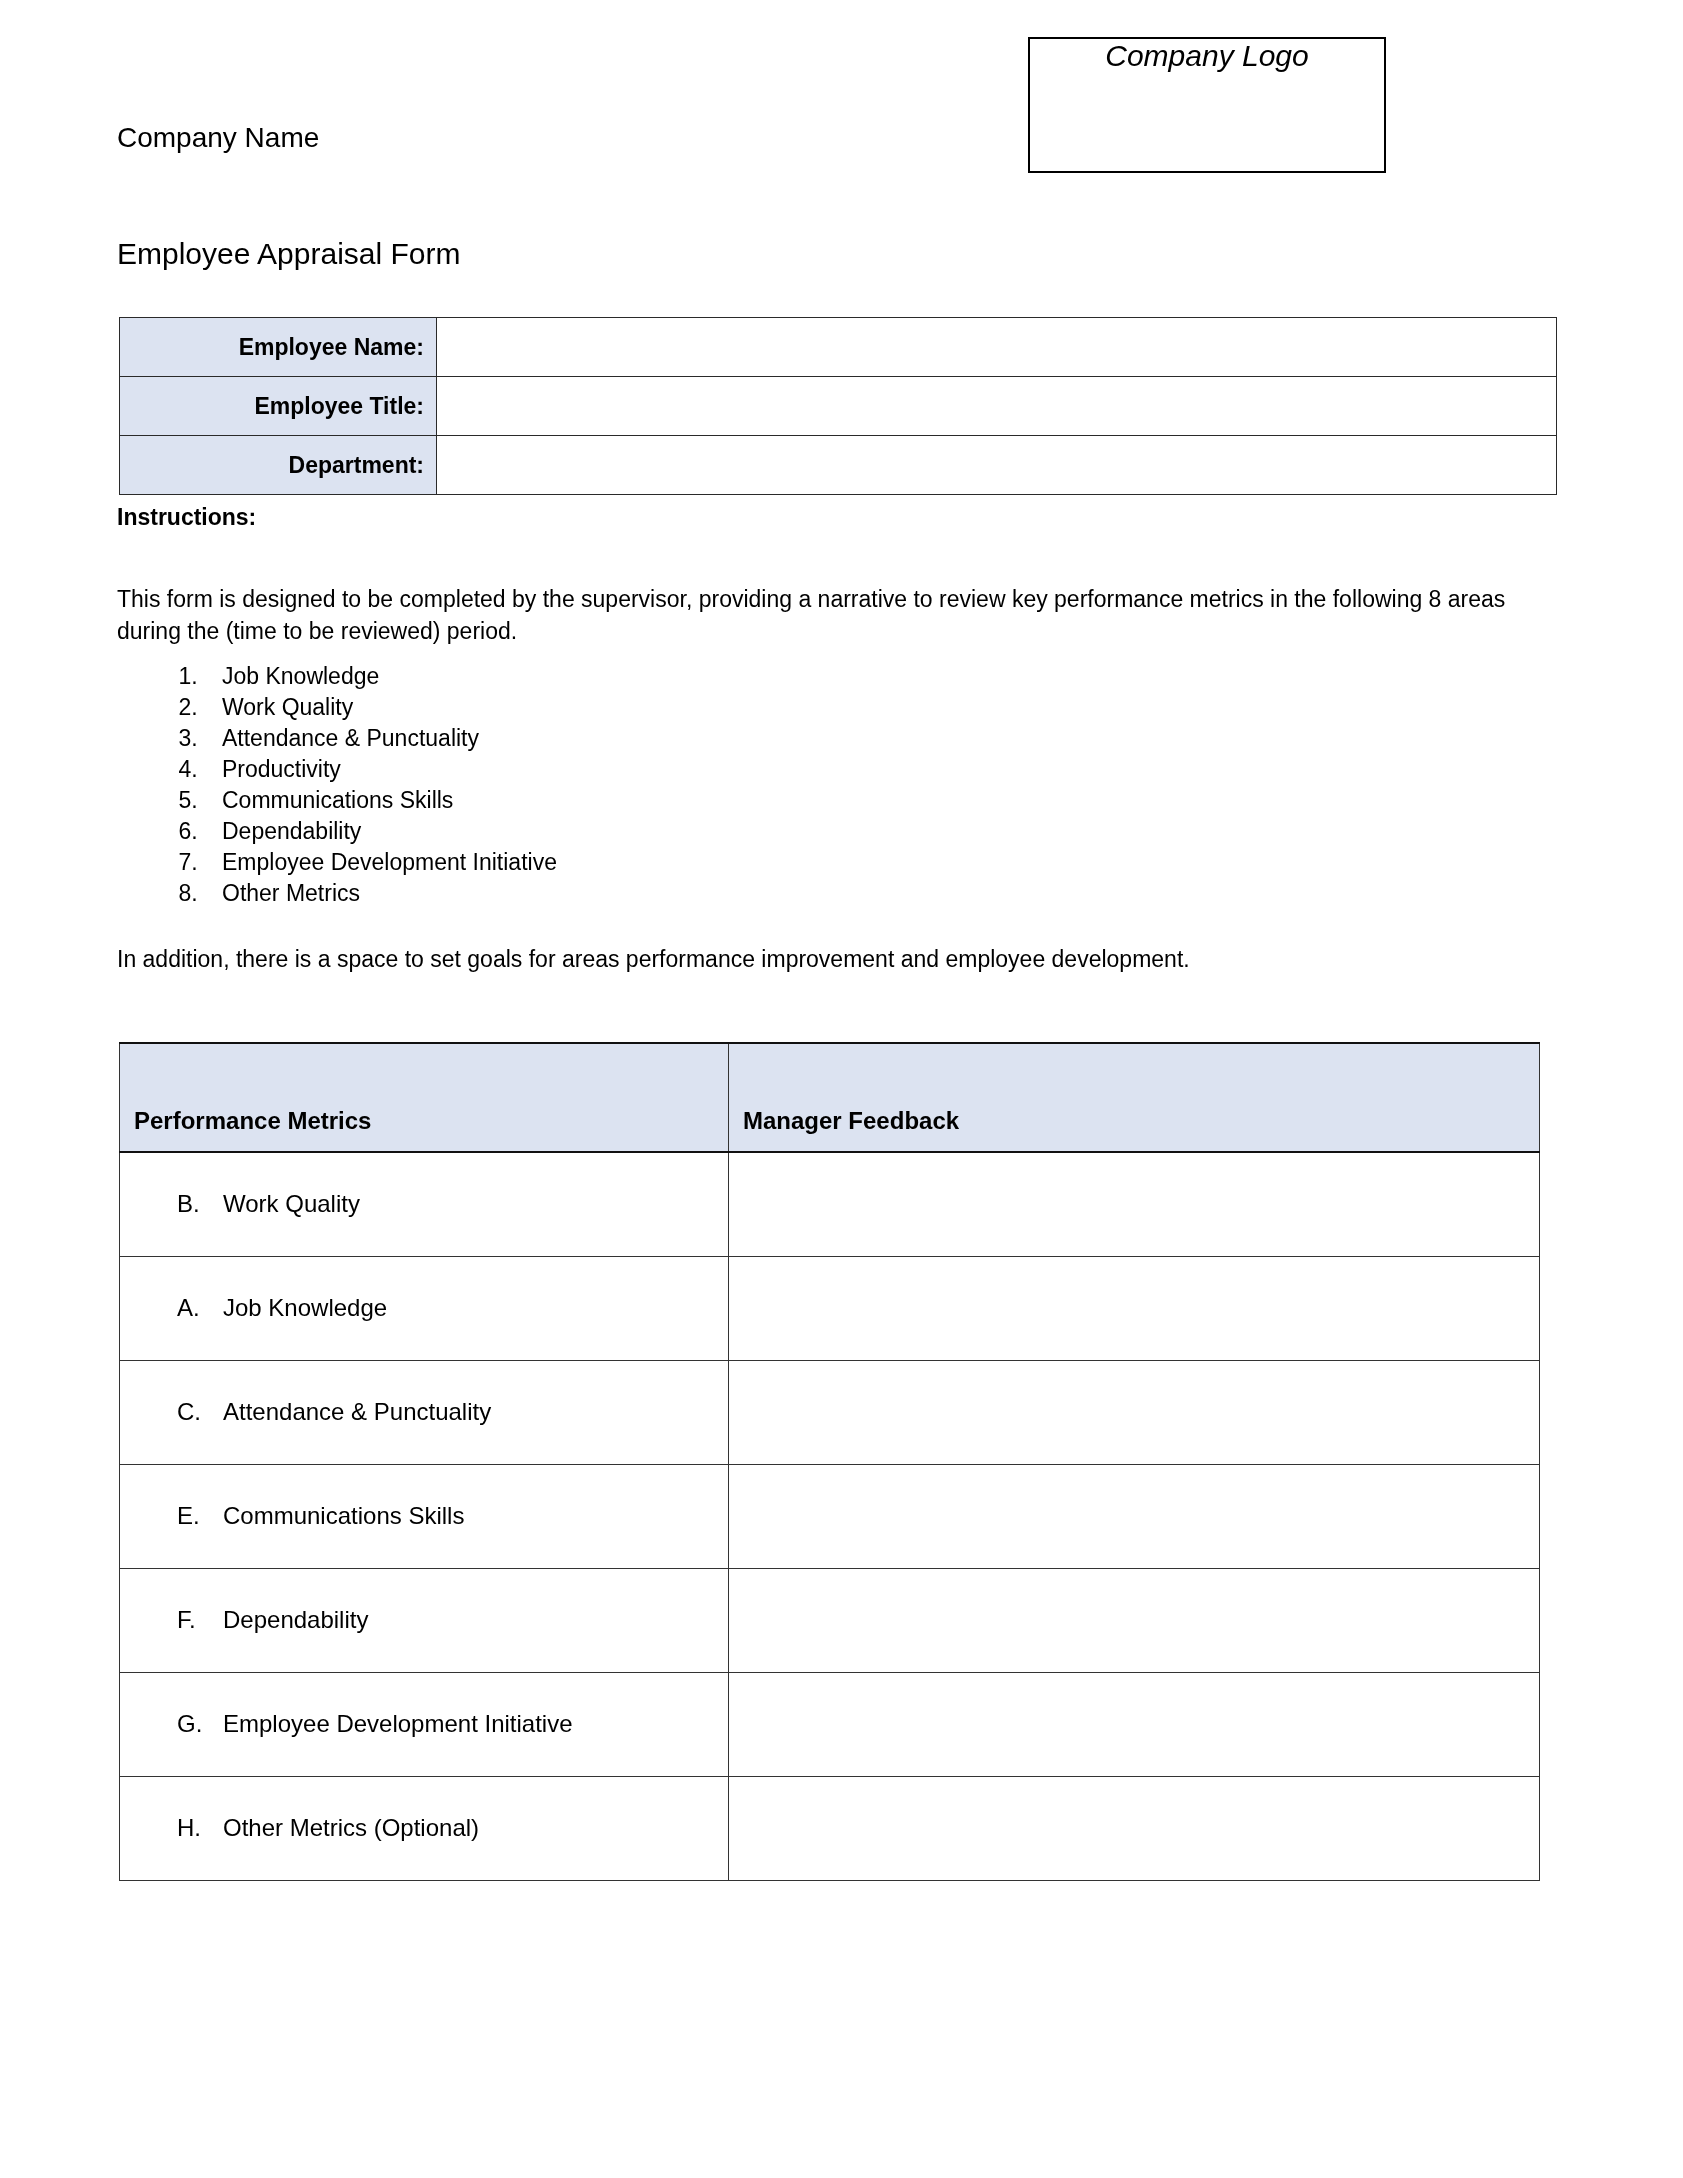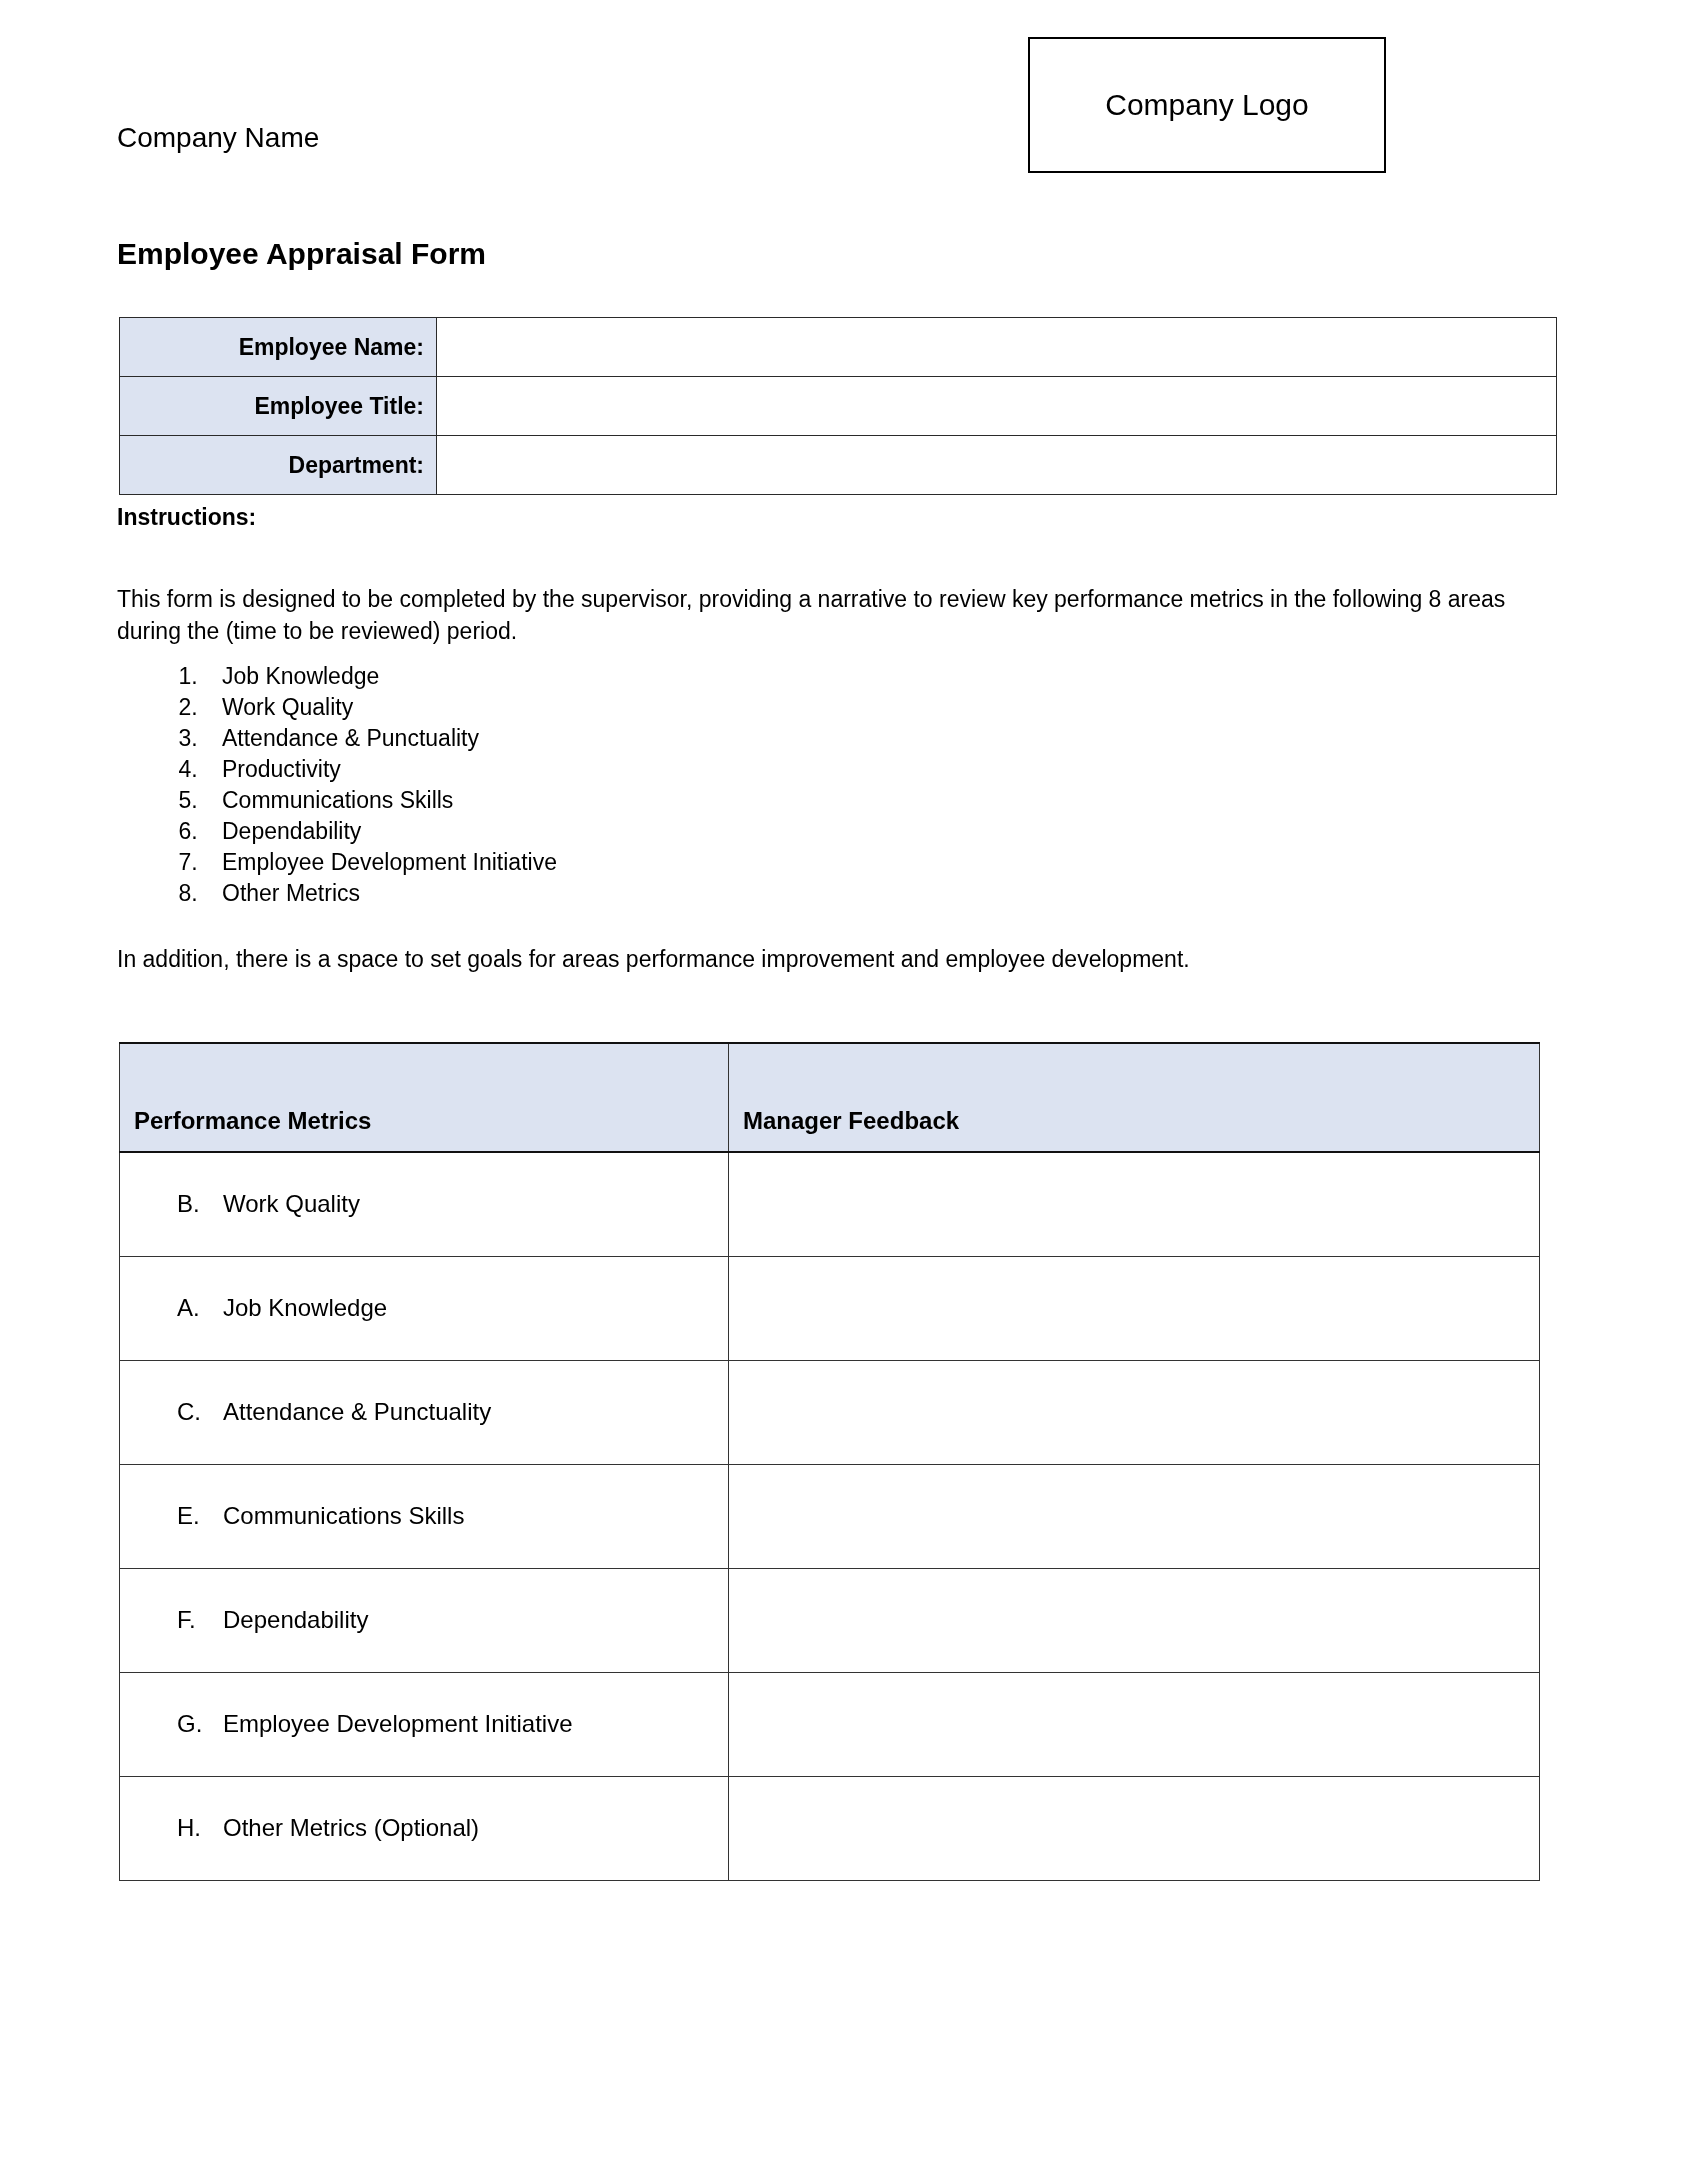--- a/index.html
+++ b/index.html
@@ -39,36 +39,36 @@
   }
   .logo-box {
     position: absolute;
     left: 1028px;
     top: 37px;
     width: 358px;
     height: 136px;
     border: 2px solid #000000;
     box-sizing: border-box;
     display: flex;
-    align-items: center;
     justify-content: center;
+    font-style: italic;
   }
   .logo-box-label {
     font-size: 30px;
     line-height: 34px;
     white-space: nowrap;
   }
 
   
   .form-title {
     position: absolute;
     left: 117px;
     top: 236px;
     font-size: 30px;
-    font-weight: bold;
+    font-weight: normal;
     line-height: 36px;
     white-space: nowrap;
   }
 
   
   .info-table {
     position: absolute;
     left: 119px;
     top: 317px;
     width: 1438px;

